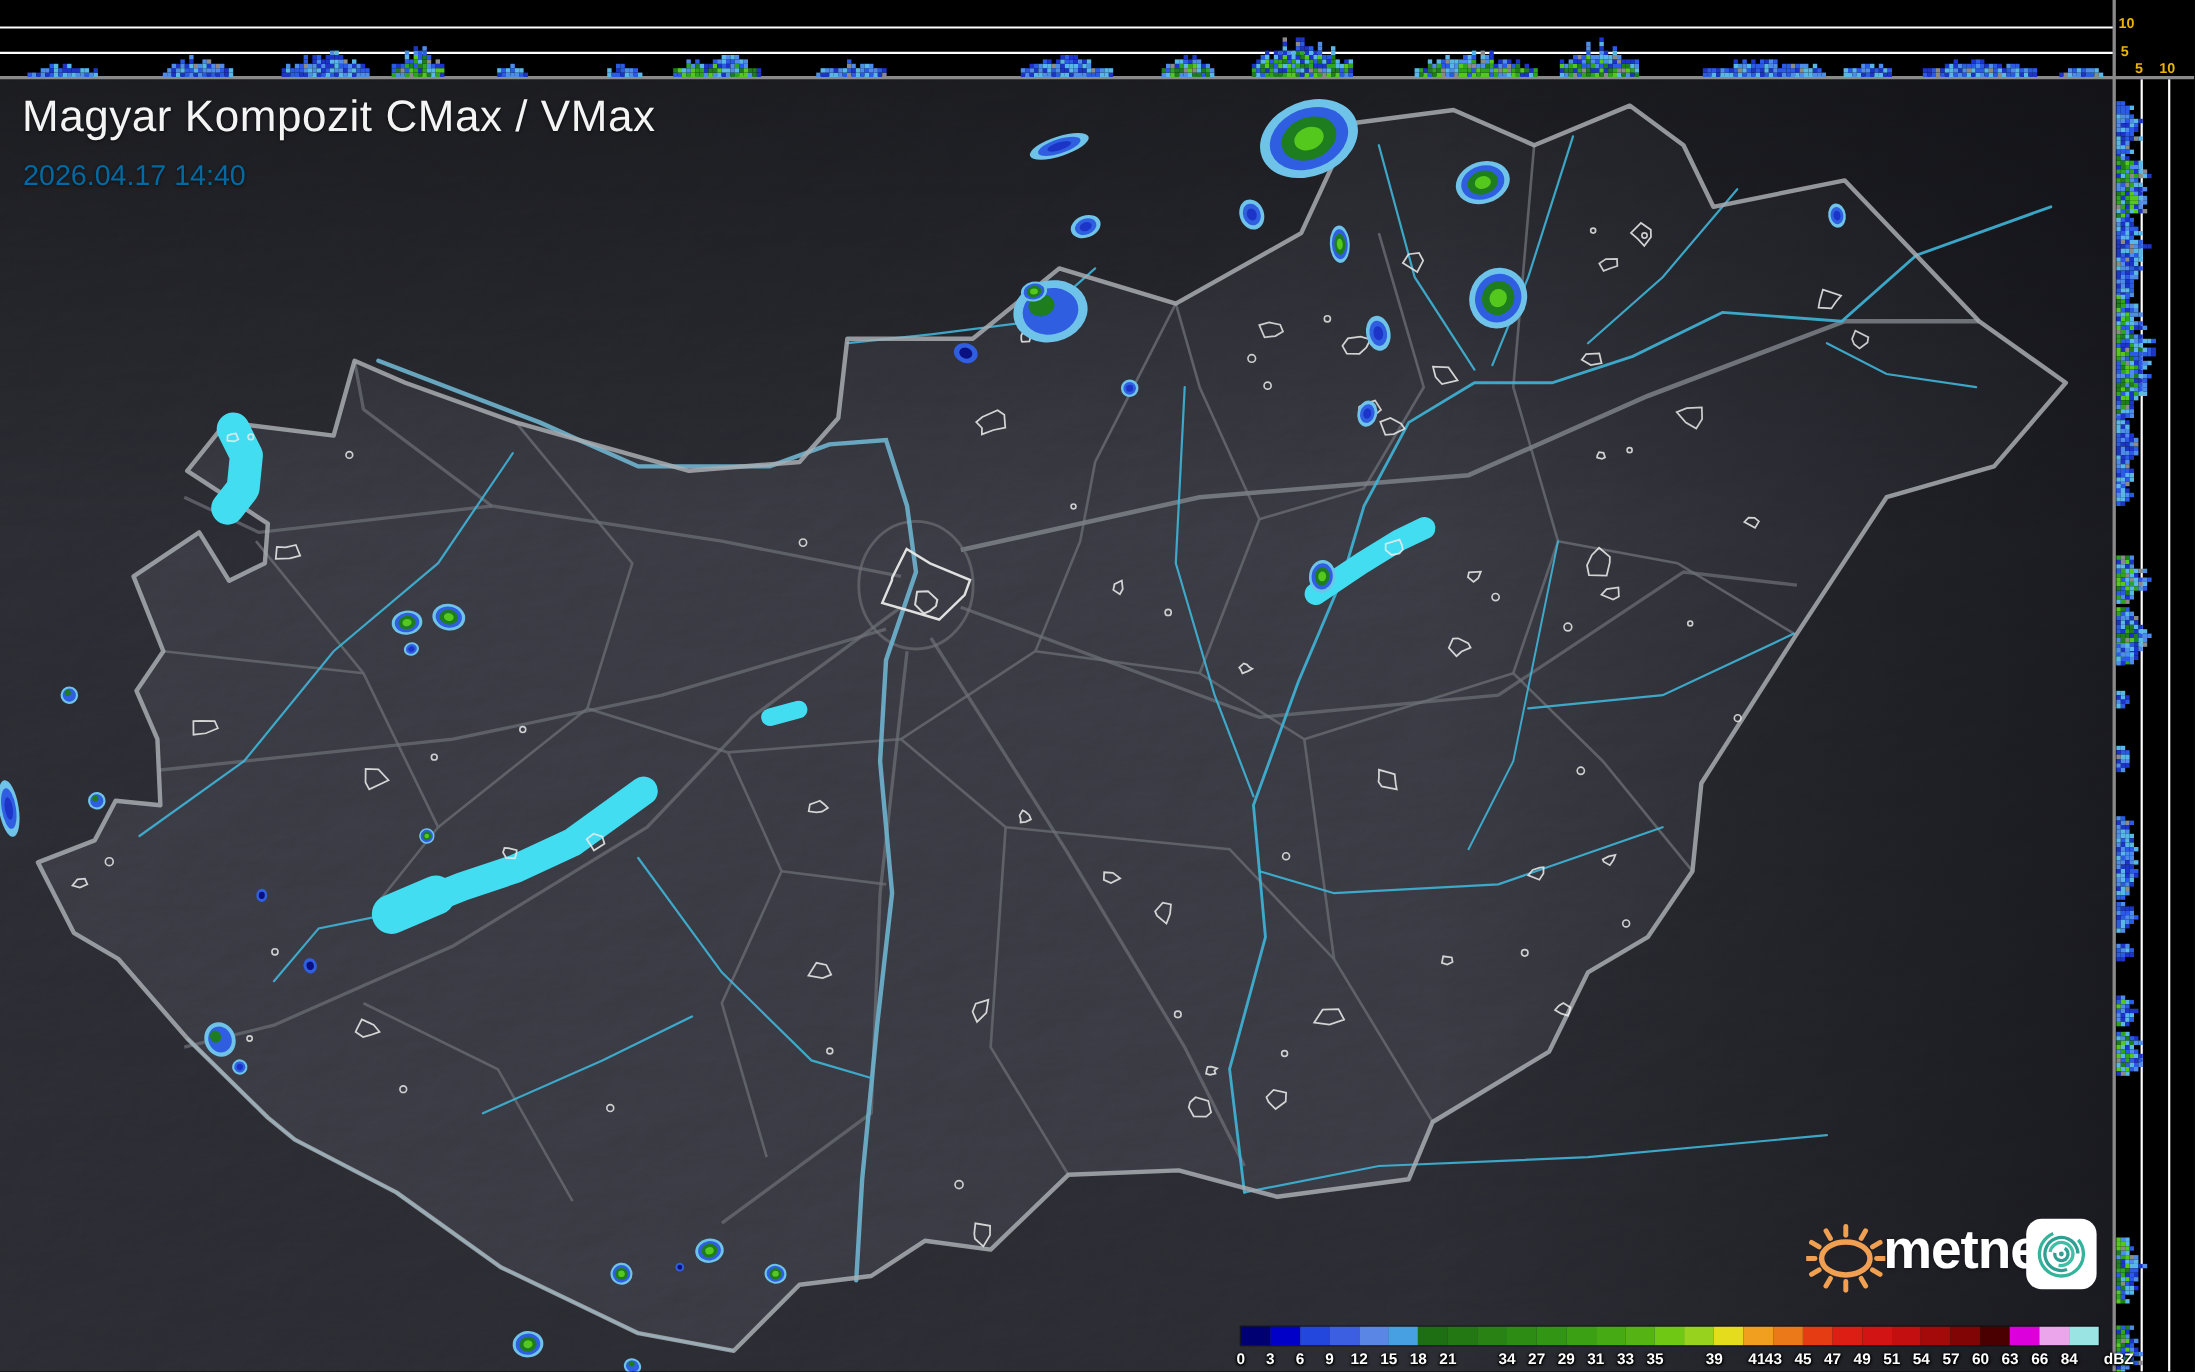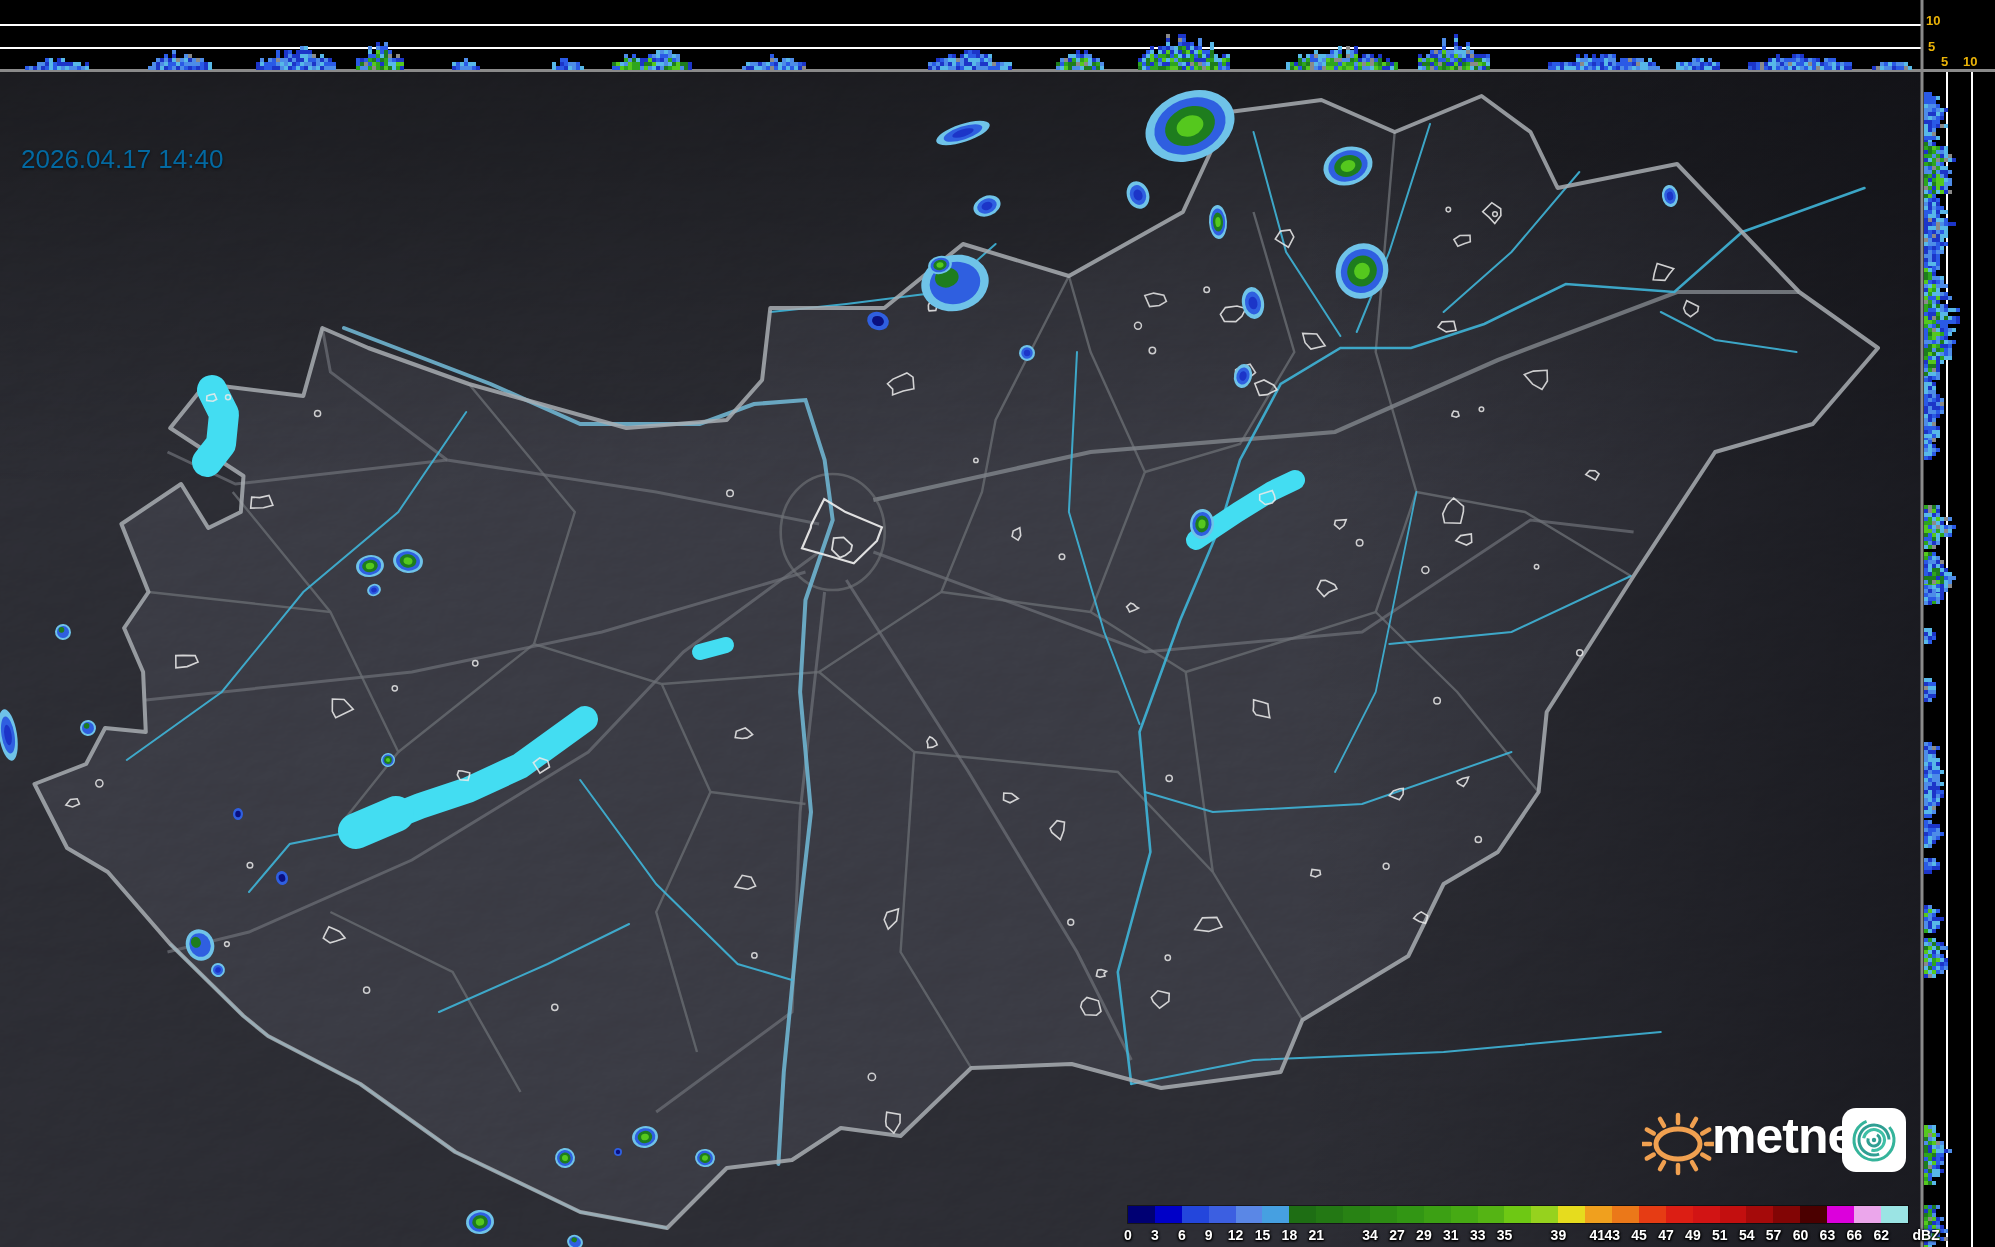--- a/index.html
+++ b/index.html
@@ -2272,20 +2272,21 @@
         <rect x="1940" y="1237" width="4" height="4" fill="#2a5ae6"></rect>
         <rect x="1944" y="1237" width="4" height="4" fill="#8a8a8a"></rect>
         <rect x="1924" y="1241" width="4" height="4" fill="#1c35c8"></rect>
         <rect x="1928" y="1241" width="4" height="4" fill="#4d8ce8"></rect>
         <rect x="1932" y="1241" width="4" height="4" fill="#4d8ce8"></rect>
         <rect x="1924" y="1245" width="4" height="4" fill="#55c81e"></rect>
         <rect x="1928" y="1245" width="4" height="4" fill="#57b8e8"></rect>
       </g>
   </svg>
 
+  <div class="title">Magyar Kompozit CMax / VMax</div>
   <div class="tstamp">2026.04.17 14:40</div>
 
   <div id="corner-labels">
       <span class="corner-label" style="left: 1926px; top: 14px;">10</span>
       <span class="corner-label" style="left: 1928px; top: 40px;">5</span>
       <span class="corner-label" style="left: 1941px; top: 55px;">5</span>
       <span class="corner-label" style="left: 1963px; top: 55px;">10</span>
     </div>
 
   <div id="colorbar">
@@ -2342,21 +2343,21 @@
         <span class="cbar-tick" style="left: 467.2px;">43</span>
         <span class="cbar-tick" style="left: 494.1px;">45</span>
         <span class="cbar-tick" style="left: 521px;">47</span>
         <span class="cbar-tick" style="left: 547.9px;">49</span>
         <span class="cbar-tick" style="left: 574.8px;">51</span>
         <span class="cbar-tick" style="left: 601.7px;">54</span>
         <span class="cbar-tick" style="left: 628.6px;">57</span>
         <span class="cbar-tick" style="left: 655.5px;">60</span>
         <span class="cbar-tick" style="left: 682.4px;">63</span>
         <span class="cbar-tick" style="left: 709.3px;">66</span>
-        <span class="cbar-tick" style="left: 736.2px;">62</span>
+        <span class="cbar-tick" style="left: 736.2px;">84</span>
         <span class="cbar-tick" style="left: 776.1px; width: 44px;">dBZ</span>
       </div>
   </div>
 
   <div id="logo">
     <svg id="sun-icon" width="72" height="76" style="position:absolute;left:0;top:2px;">
         <g stroke="#f0a050" fill="none" stroke-width="5">
           <ellipse cx="36" cy="42" rx="22" ry="15"></ellipse>
           <line x1="64" y1="42" x2="72" y2="42" stroke-width="4.5" stroke-linecap="round"></line>
           <line x1="60.248711305964285" y1="52.5" x2="67.17691453623979" y2="56.5" stroke-width="4.5" stroke-linecap="round"></line>

